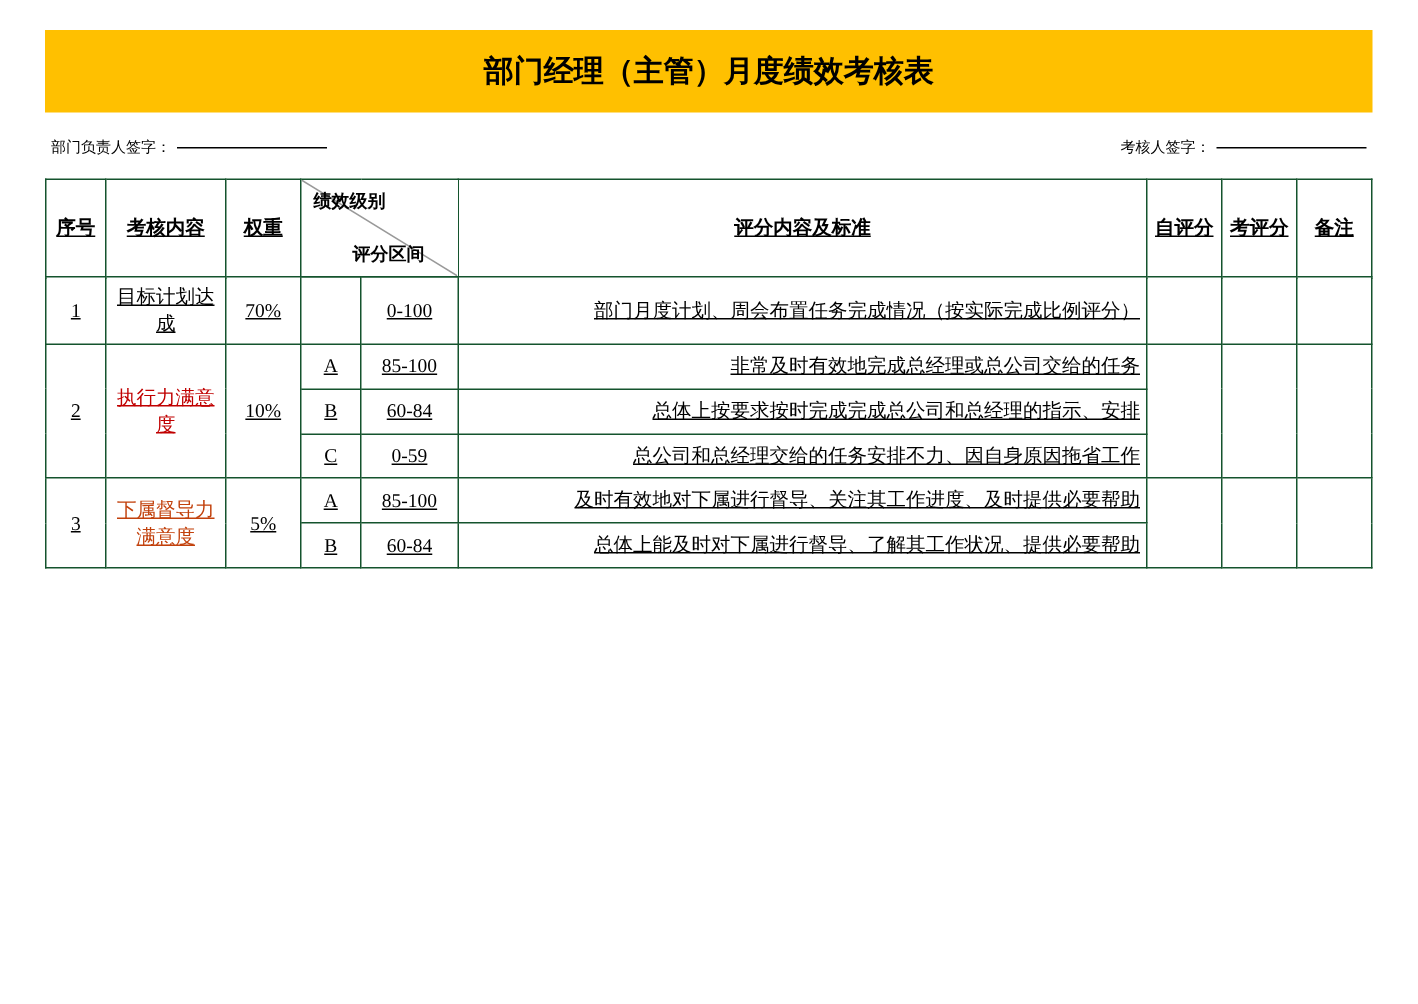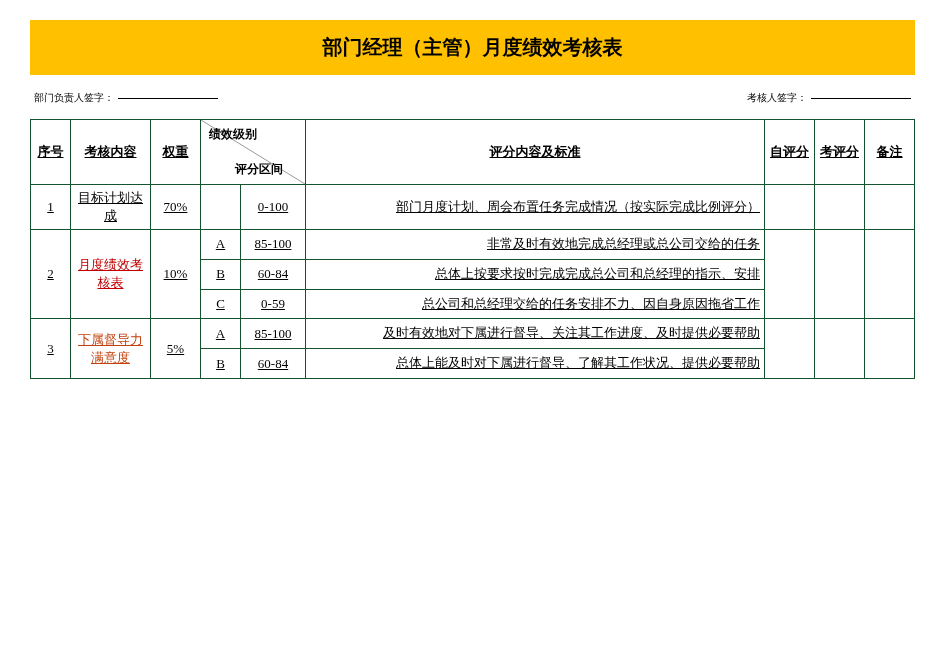--- a/index.html
+++ b/index.html
@@ -162,21 +162,21 @@
       <td></td>
       <td>0-100</td>
       <td class="eval-text">部门月度计划、周会布置任务完成情况（按实际完成比例评分）</td>
       <td></td>
       <td></td>
       <td></td>
     </tr>
 
     <tr>
       <td rowspan="3">2</td>
-      <td rowspan="3" class="red-text">月度绩效考核表</td>
+      <td rowspan="3" class="red-text">执行力满意度</td>
       <td rowspan="3">10%</td>
       <td>A</td>
       <td>85-100</td>
       <td class="eval-text">非常及时有效地完成总经理或总公司交给的任务</td>
       <td rowspan="3"></td>
       <td rowspan="3"></td>
       <td rowspan="3"></td>
     </tr>
     <tr>
       <td>B</td>

